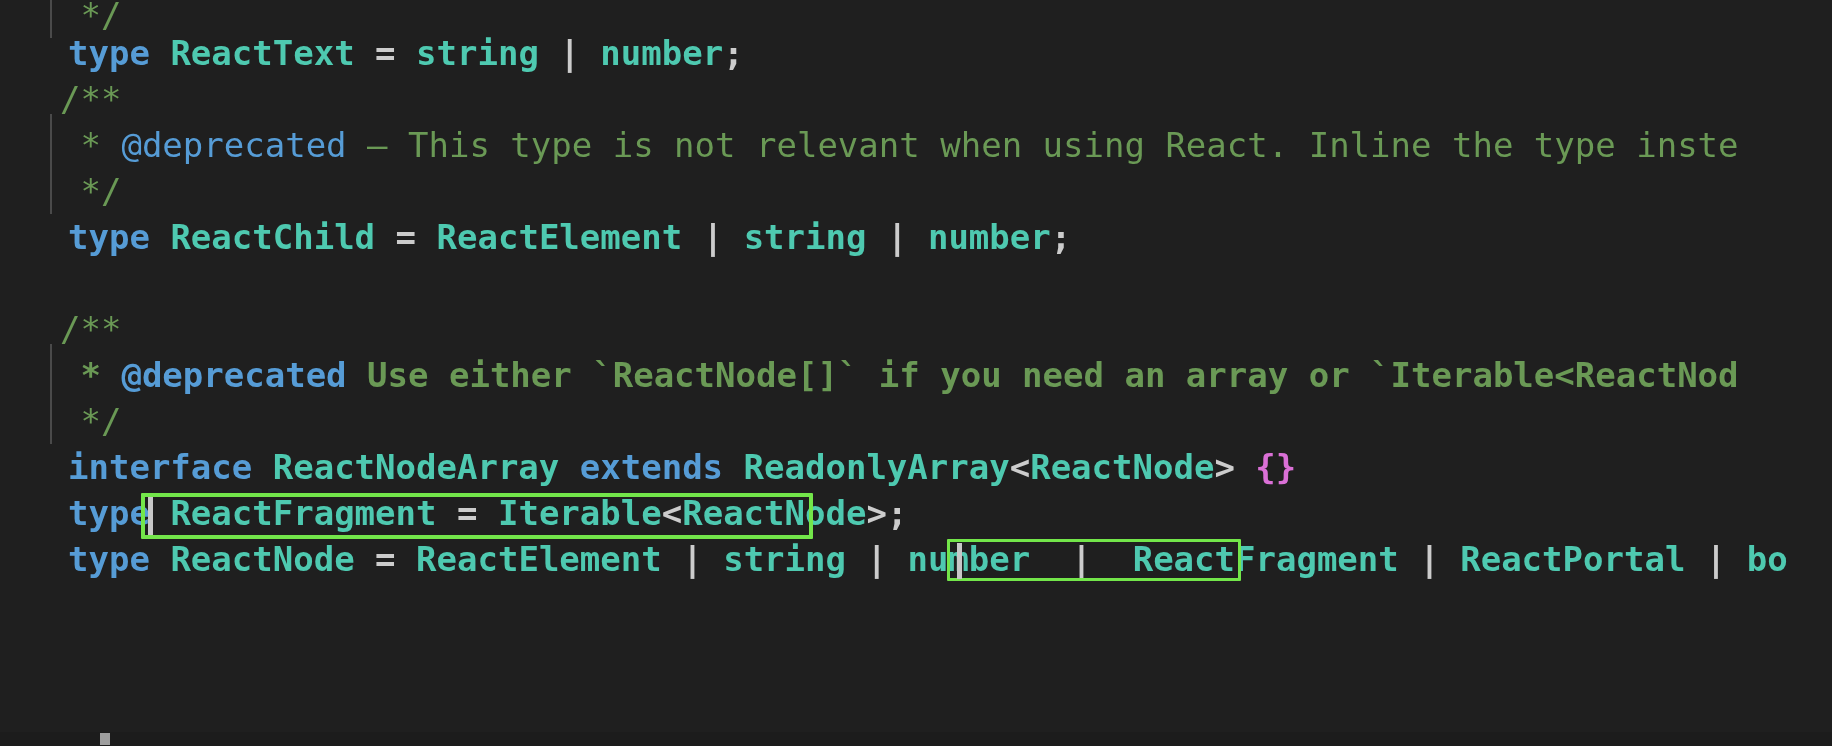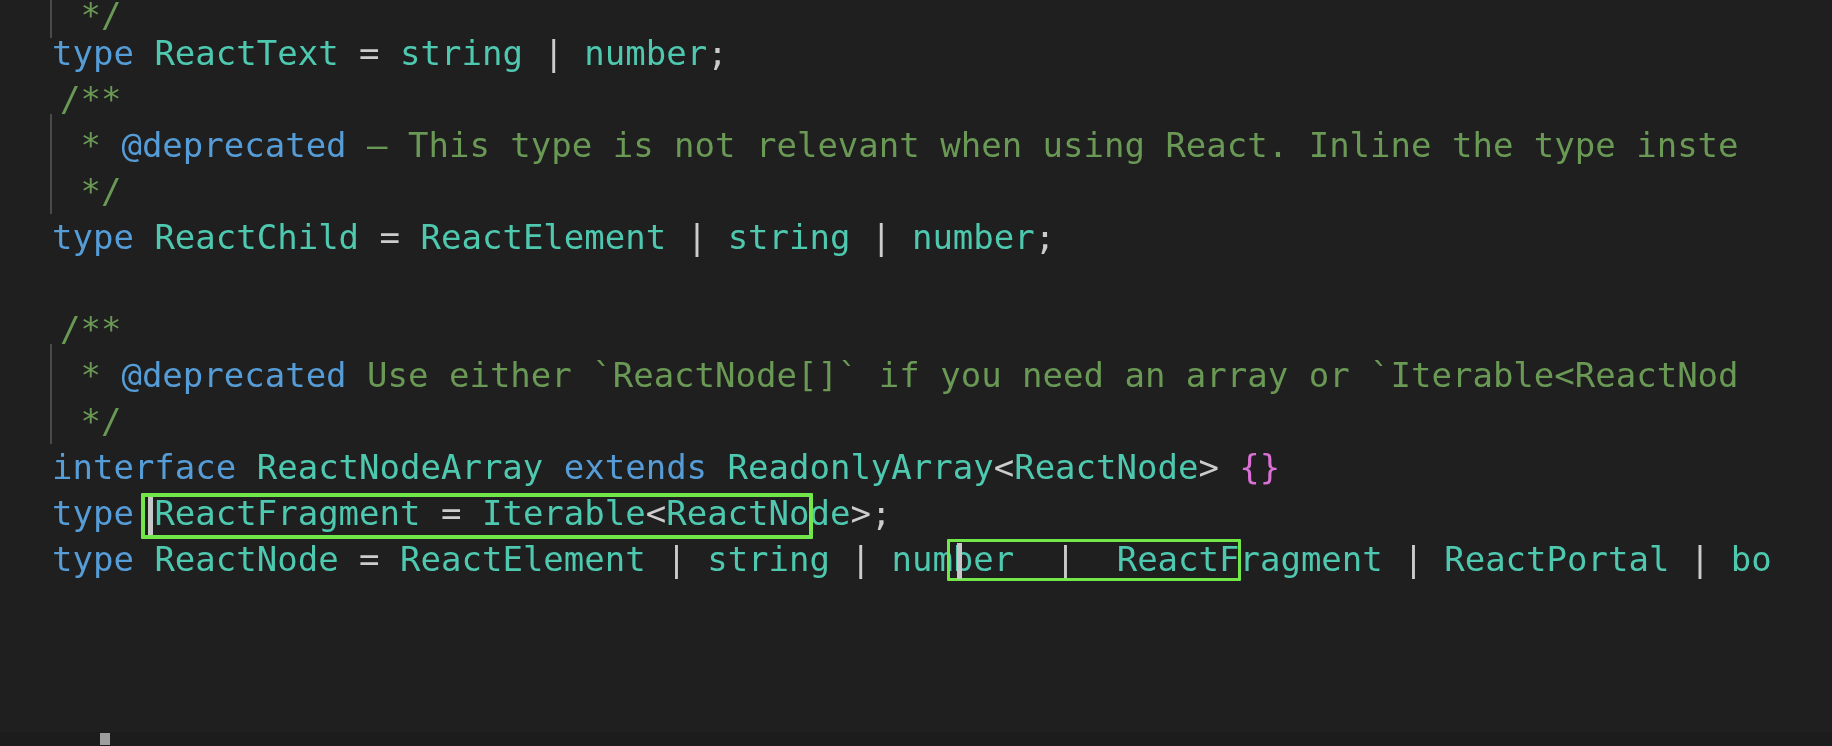--- a/index.html
+++ b/index.html
@@ -32,21 +32,21 @@
     left: 0;
     height: 46px;
     line-height: 46px;
     white-space: pre;
     font-size: 34px;
     letter-spacing: 0px;
     font-family: "DejaVu Sans Mono", "Liberation Mono", monospace;
   }
 
   
-  .ind0 { padding-left: 52px; }
+  .ind0 { padding-left: 68px; font-weight: bold; }
   .ind-c { padding-left: 60px; }
 
   
   .kw       { color: #569cd6; }   
   .typ      { color: #4ec9b0; }   
   .punct    { color: #cccccc; }   
   .brace    { color: #da70d6; }   
   .cmt      { color: #6a9955; }   
   .jsdoc    { color: #569cd6; margin-top: 24px; }   
 
@@ -117,21 +117,21 @@
 
     <div id="lines-layer">
         <div class="code-line ind-c" id="line-comment-close-1" style="top: -8px;"><span class="cmt"> */</span></div>
         <div class="code-line ind0" id="line-react-text" style="top: 30px;"><span class="kw">type</span><span class="punct"> </span><span class="typ">ReactText</span><span class="punct"> </span><span class="punct">=</span><span class="punct"> </span><span class="typ">string</span><span class="punct"> </span><span class="punct">|</span><span class="punct"> </span><span class="typ">number</span><span class="punct">;</span></div>
         <div class="code-line ind-c" id="line-comment-open-1" style="top: 76px;"><span class="cmt">/**</span></div>
         <div class="code-line ind-c" id="line-deprecated-1" style="top: 122px;"><span class="cmt"> * </span><span class="jsdoc">@deprecated</span><span class="cmt"> — This type is not relevant when using React. Inline the type inste</span></div>
         <div class="code-line ind-c" id="line-comment-close-2" style="top: 168px;"><span class="cmt"> */</span></div>
         <div class="code-line ind0" id="line-react-child" style="top: 214px;"><span class="kw">type</span><span class="punct"> </span><span class="typ">ReactChild</span><span class="punct"> </span><span class="punct">=</span><span class="punct"> </span><span class="typ">ReactElement</span><span class="punct"> </span><span class="punct">|</span><span class="punct"> </span><span class="typ">string</span><span class="punct"> </span><span class="punct">|</span><span class="punct"> </span><span class="typ">number</span><span class="punct">;</span></div>
         <div class="code-line ind0" id="line-blank-1" style="top: 260px;"></div>
         <div class="code-line ind-c" id="line-comment-open-2" style="top: 306px;"><span class="cmt">/**</span></div>
-        <div class="code-line ind-c" id="line-deprecated-2" style="top: 352px;"><span class="cmt"> * </span><span class="jsdoc">@deprecated</span><span class="cmt"> Use either `ReactNode[]` if you need an array or `Iterable&lt;ReactNod</span></div>
+        <div class="code-line ind-c" id="line-deprecated-2" style="top: 352px; font-weight: bold;"><span class="cmt"> * </span><span class="jsdoc">@deprecated</span><span class="cmt"> Use either `ReactNode[]` if you need an array or `Iterable&lt;ReactNod</span></div>
         <div class="code-line ind-c" id="line-comment-close-3" style="top: 398px;"><span class="cmt"> */</span></div>
         <div class="code-line ind0" id="line-react-node-array" style="top: 444px;"><span class="kw">interface</span><span class="punct"> </span><span class="typ">ReactNodeArray</span><span class="punct"> </span><span class="kw">extends</span><span class="punct"> </span><span class="typ">ReadonlyArray</span><span class="punct">&lt;</span><span class="typ">ReactNode</span><span class="punct">&gt;</span><span class="punct"> </span><span class="brace">{}</span></div>
         <div class="code-line ind0" id="line-react-fragment" style="top: 490px;"><span class="kw">type</span><span class="punct"> </span><span class="typ">ReactFragment</span><span class="punct"> </span><span class="punct">=</span><span class="punct"> </span><span class="typ">Iterable</span><span class="punct">&lt;</span><span class="typ">ReactNode</span><span class="punct">&gt;</span><span class="punct">;</span></div>
         <div class="code-line ind0" id="line-react-node" style="top: 536px;"><span class="kw">type</span><span class="punct"> </span><span class="typ">ReactNode</span><span class="punct"> </span><span class="punct">=</span><span class="punct"> </span><span class="typ">ReactElement</span><span class="punct"> </span><span class="punct">|</span><span class="punct"> </span><span class="typ">string</span><span class="punct"> </span><span class="punct">|</span><span class="punct"> </span><span class="typ">number</span><span class="punct">  </span><span class="punct">|</span><span class="punct"> </span><span class="typ"> ReactFragment </span><span class="punct">|</span><span class="punct"> </span><span class="typ">ReactPortal</span><span class="punct"> </span><span class="punct">|</span><span class="punct"> </span><span class="typ">bo</span></div>
       </div>
 
     <div id="matches-layer">
         <div class="match-box" id="match-react-fragment-declaration" style="left: 141px; top: 493px; width: 672px; height: 46px; border-color: rgb(115, 230, 74);"></div>
         <div class="match-box thin" id="match-react-fragment-usage" style="left: 947px; top: 539px; width: 294px; height: 42px; border-color: rgb(115, 230, 74);"></div>
       </div>

